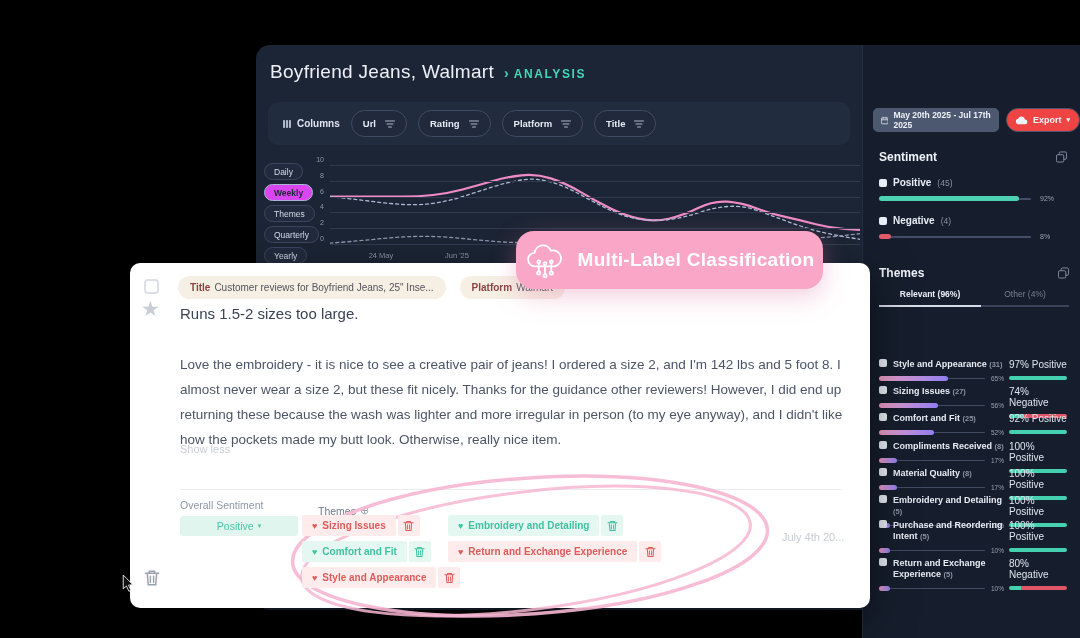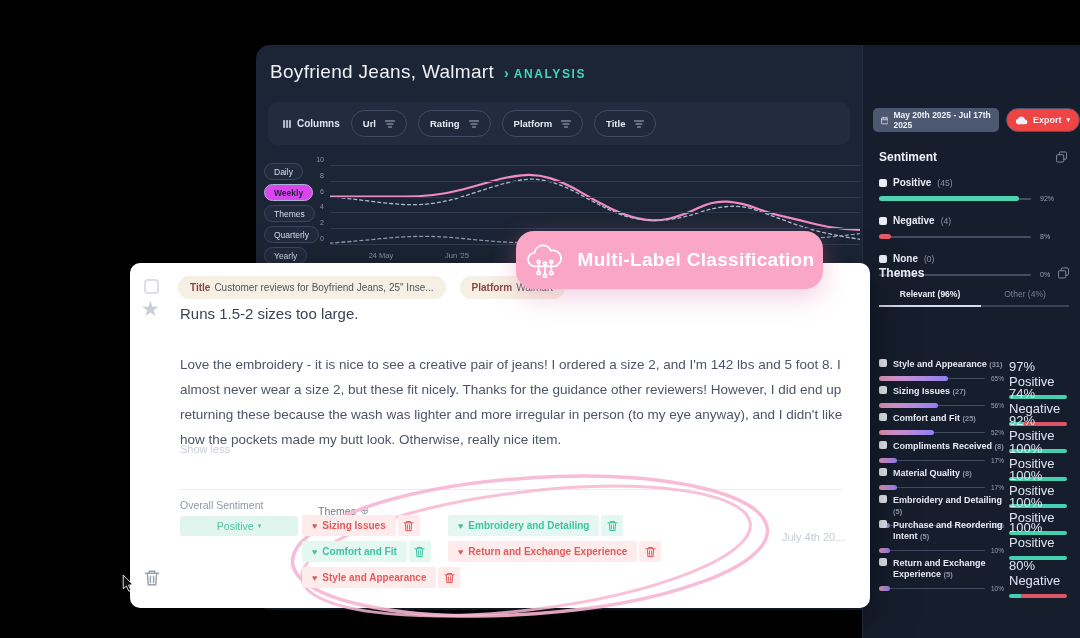--- a/index.html
+++ b/index.html
@@ -73,21 +73,21 @@
   .th-name .n { color:#e9edf5; font-size:9px; font-weight:600; line-height:11px; }
   .th-name .c { color:#8b94a6; font-size:7.5px; }
   .th-bar { display:flex; align-items:center; margin-top:5px; }
   .th-track { position:relative; width:106px; height:5px; }
   .th-track .line { position:absolute; top:2px; left:0; right:0; height:1px; background:#414b61;
     border-radius:2px; }
   .th-track .fill { position:absolute; top:0; left:0; height:5px; border-radius:3px;
     background:linear-gradient(90deg,#ef9fc6,#8f7ef0); }
   .th-pct { font-size:6.5px; color:#98a1b3; margin-left:6px; }
   .th-right { position:absolute; right:0; top:0; width:60px; }
-  .th-sent { color:#dfe5ef; font-size:13px; }
+  .th-sent { color:#dfe5ef; font-size:10px; }
   .minibar { margin-top:6px; width:58px; height:4px; border-radius:2px; overflow:hidden;
     display:flex; }
   .mb-pos { background:#45d1b0; height:100%; }
   .mb-neg { background:#e05565; height:100%; }
 
   
   #review-card { left:130px; top:263px; width:740px; height:345px; background:#fff;
     border-radius:10px; box-shadow:0 14px 44px rgba(0,0,0,.5); z-index:10; }
   .card-cb { left:14px; top:16px; width:15px; height:15px; border:2px solid #dcdfe6;
     border-radius:4px; }
@@ -255,34 +255,20 @@
           <span class="cbx"></span>
         <span class="n">Negative</span>
         <span class="c">(4)</span>
         </div>
       <div class="sent-bar-row">
           <span class="track">
             <span class="line"></span>
             <span class="fill" style="width: 8%; background: rgb(226, 92, 105);"></span>
           </span>
         <span class="pct">8%</span>
-        </div>
-    </div>
-    <div class="sent-item">
-      <div class="sent-lab">
-          <span class="cbx"></span>
-        <span class="n">None</span>
-        <span class="c">(0)</span>
-        </div>
-      <div class="sent-bar-row">
-          <span class="track">
-            <span class="line"></span>
-            <span class="fill" style="width: 0%; background: transparent;"></span>
-          </span>
-        <span class="pct">0%</span>
         </div>
     </div>
   </div>
 
   <div class="abs themes-sec">
     <div class="sec-head">
       <span class="t">Themes</span>
       <svg class="copy-ic" viewBox="0 0 12 12" width="11" height="11">
           <rect x="3.5" y="0.5" width="8" height="8" rx="1.5" stroke="currentColor" fill="none"></rect>
           <rect x="0.5" y="3.5" width="8" height="8" rx="1.5" stroke="currentColor" fill="#161e2d"></rect>

